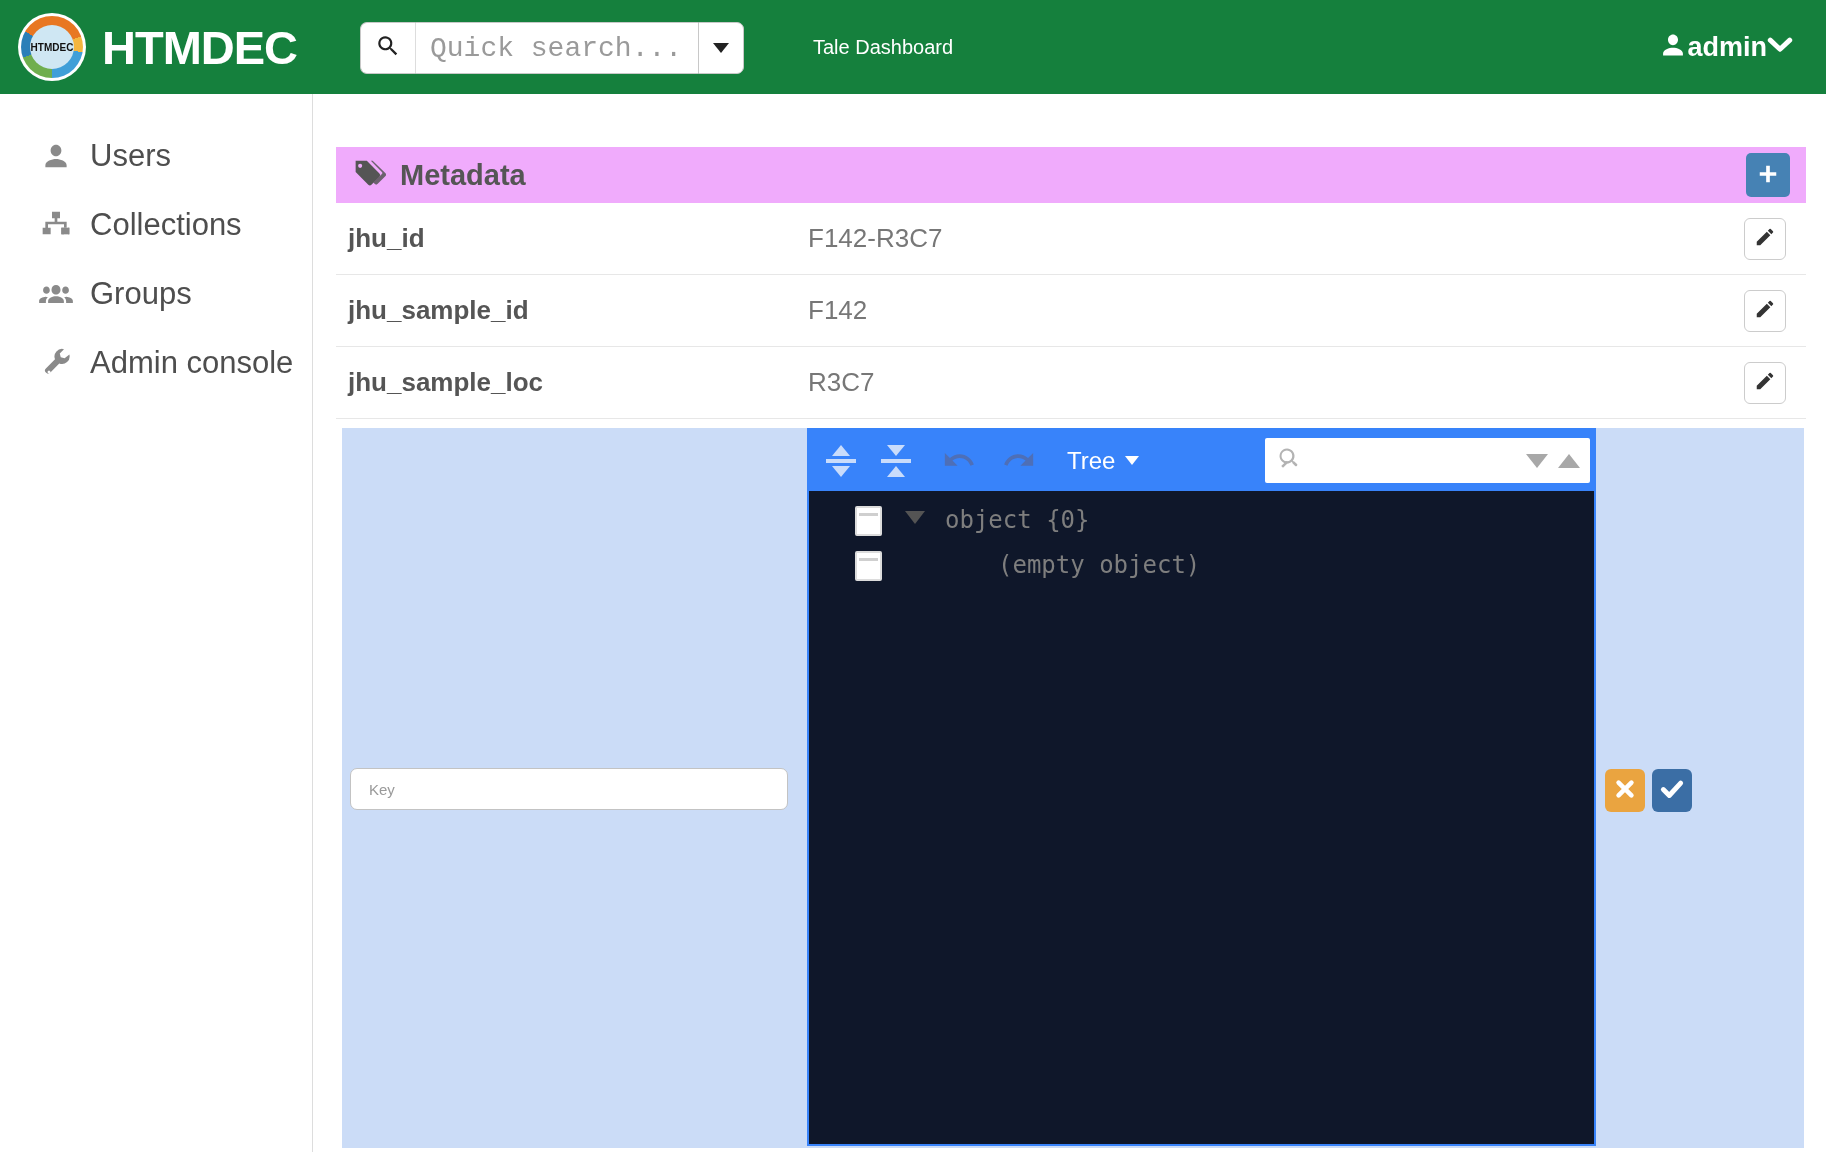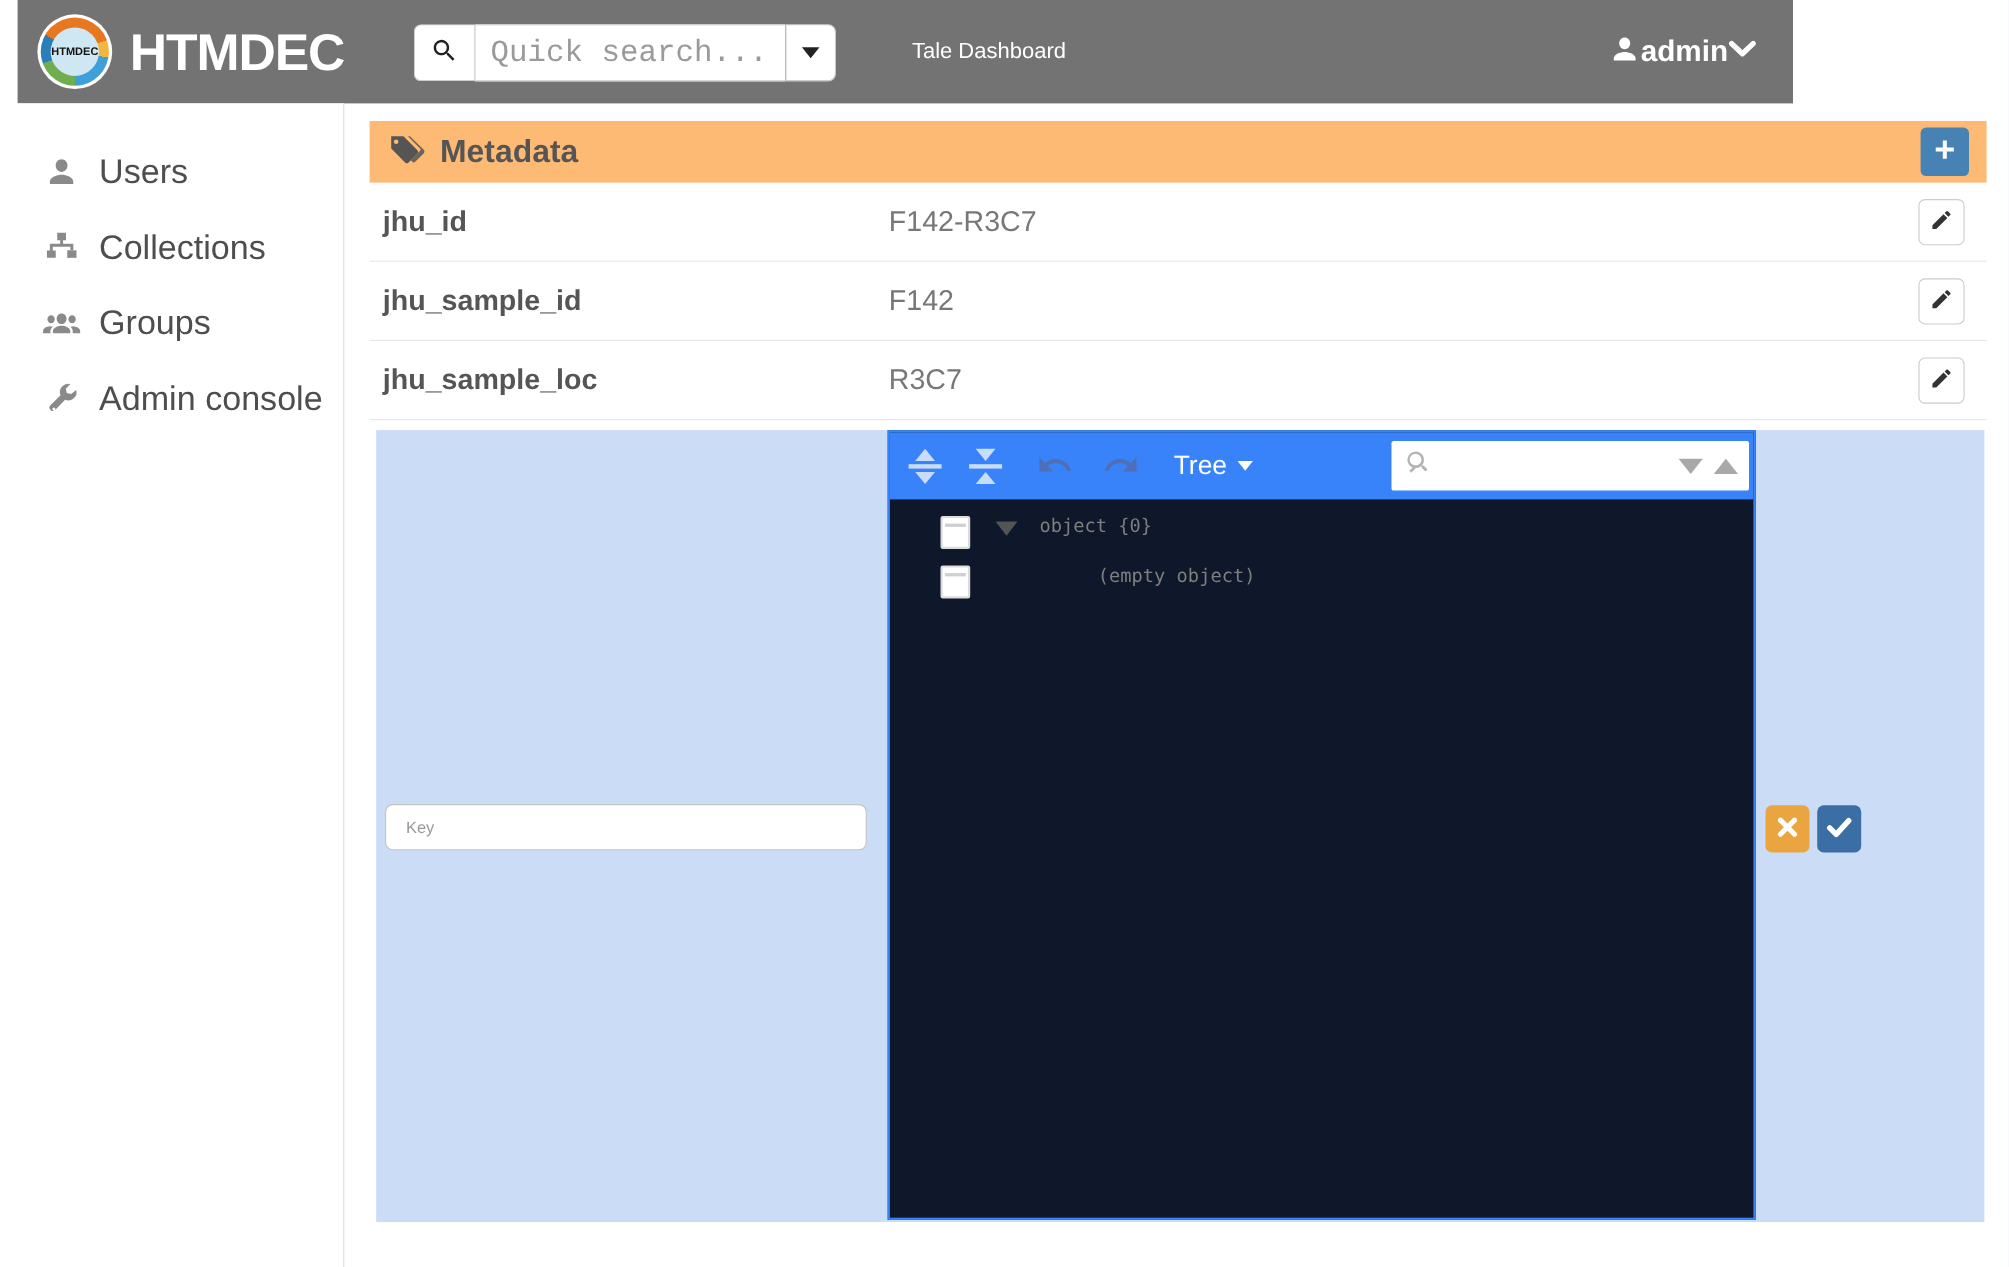--- a/index.html
+++ b/index.html
@@ -1,20 +1,20 @@
 <!DOCTYPE html>
 <html><head>
 <meta charset="utf-8">
 <style>
   * { margin:0; padding:0; box-sizing:border-box; }
   html,body { width:1826px; height:1152px; background:#fff; overflow:hidden;
               font-family:"Liberation Sans", sans-serif; }
 
   
-  .navbar { position:absolute; left:16px; top:0; width:1614px; height:94px; background:#737373; }
+  .navbar { position:absolute; left:0; top:0; width:1826px; height:94px; background:#15803d; }
   .logo-badge { position:absolute; left:18px; top:13px; width:68px; height:68px; border-radius:50%;
     background:#fff; display:flex; align-items:center; justify-content:center; cursor:pointer; }
   .logo-ring { width:62px; height:62px; border-radius:50%;
     background:conic-gradient(#e87722 0 70deg,#f4b63f 70deg 100deg,#3f9fd8 100deg 180deg,#6fae4e 180deg 250deg,#2b7fb8 250deg 300deg,#e87722 300deg 360deg);
     display:flex; align-items:center; justify-content:center; }
   .logo-core { width:44px; height:44px; border-radius:50%; background:#cfe7f3; color:#111;
     font-size:10px; font-weight:bold; display:flex; align-items:center; justify-content:center; letter-spacing:0; }
   .brand { position:absolute; left:102px; top:50%; transform:translateY(-50%);
     color:#fff; font-size:47px; font-weight:bold; letter-spacing:-1px; cursor:pointer; }
 
@@ -39,21 +39,21 @@
   
   .sidebar { position:absolute; left:0; top:94px; width:313px; height:1058px;
     background:#fff; border-right:1px solid #ddd; padding-top:27px; }
   .side-item { height:69px; display:flex; align-items:center; gap:16px; padding-left:38px;
     cursor:pointer; color:#4e4e4e; font-size:31px; }
   .side-item .sicon { width:36px; display:flex; justify-content:center; }
   .side-item svg { fill:#8a8a8a; }
 
   
   .main { position:absolute; left:336px; top:94px; width:1470px; }
-  .meta-header { margin-top:16px; height:56px; background:#fdba74; display:flex; align-items:center;
+  .meta-header { margin-top:53px; height:56px; background:#f0abfc; display:flex; align-items:center;
     padding:0 16px; position:relative; }
   .meta-title { font-size:29px; font-weight:bold; color:#555; margin-left:14px; }
   .tags-icon svg { fill:#555; }
   .plus-btn { position:absolute; right:16px; top:6px; width:44px; height:44px; background:#4682b4;
     border:none; border-radius:5px; color:#fff; font-size:30px; font-weight:bold; cursor:pointer;
     display:flex; align-items:center; justify-content:center; }
 
   .meta-row { height:72px; display:flex; align-items:center; border-bottom:1px solid #e7e7e7;
     padding-left:12px; position:relative; }
   .meta-key { width:460px; font-size:26px; font-weight:bold; color:#555; }
@@ -90,21 +90,21 @@
   .je-search .tri-up-s { width:0; height:0; border-left:11px solid transparent; border-right:11px solid transparent;
     border-bottom:14px solid #a8a8a8; margin-left:10px; cursor:pointer; }
 
   .je-content { position:relative; padding-top:8px; font-family:"DejaVu Sans Mono", monospace; }
   .je-row { position:relative; height:45px; }
   .am-btn { position:absolute; left:46px; top:7px; width:27px; height:30px; background:#fff;
     border:2px solid #dcdcdc; border-radius:2px; cursor:pointer; }
   .am-btn::before { content:""; position:absolute; left:2px; right:2px; top:5px; height:3px; background:#cfcfcf; }
   .node-tri { position:absolute; left:96px; top:12px; width:0; height:0; cursor:pointer;
     border-left:10px solid transparent; border-right:10px solid transparent; border-top:13px solid #545454; }
-  .je-text { position:absolute; top:7px; font-size:17px; color:#7e7e7e; white-space:pre; }
+  .je-text { position:absolute; top:7px; font-size:24px; color:#7e7e7e; white-space:pre; }
   .je-text.root { left:136px; }
   .je-text.empty { left:189px; }
 
   .x-btn, .ok-btn { position:absolute; top:341px; width:40px; height:43px; border:none; border-radius:6px;
     cursor:pointer; display:flex; align-items:center; justify-content:center; }
   .x-btn { left:1263px; background:#eaa440; }
   .ok-btn { left:1310px; background:#3b6ea5; }
 </style>
 </head>
 <body>

